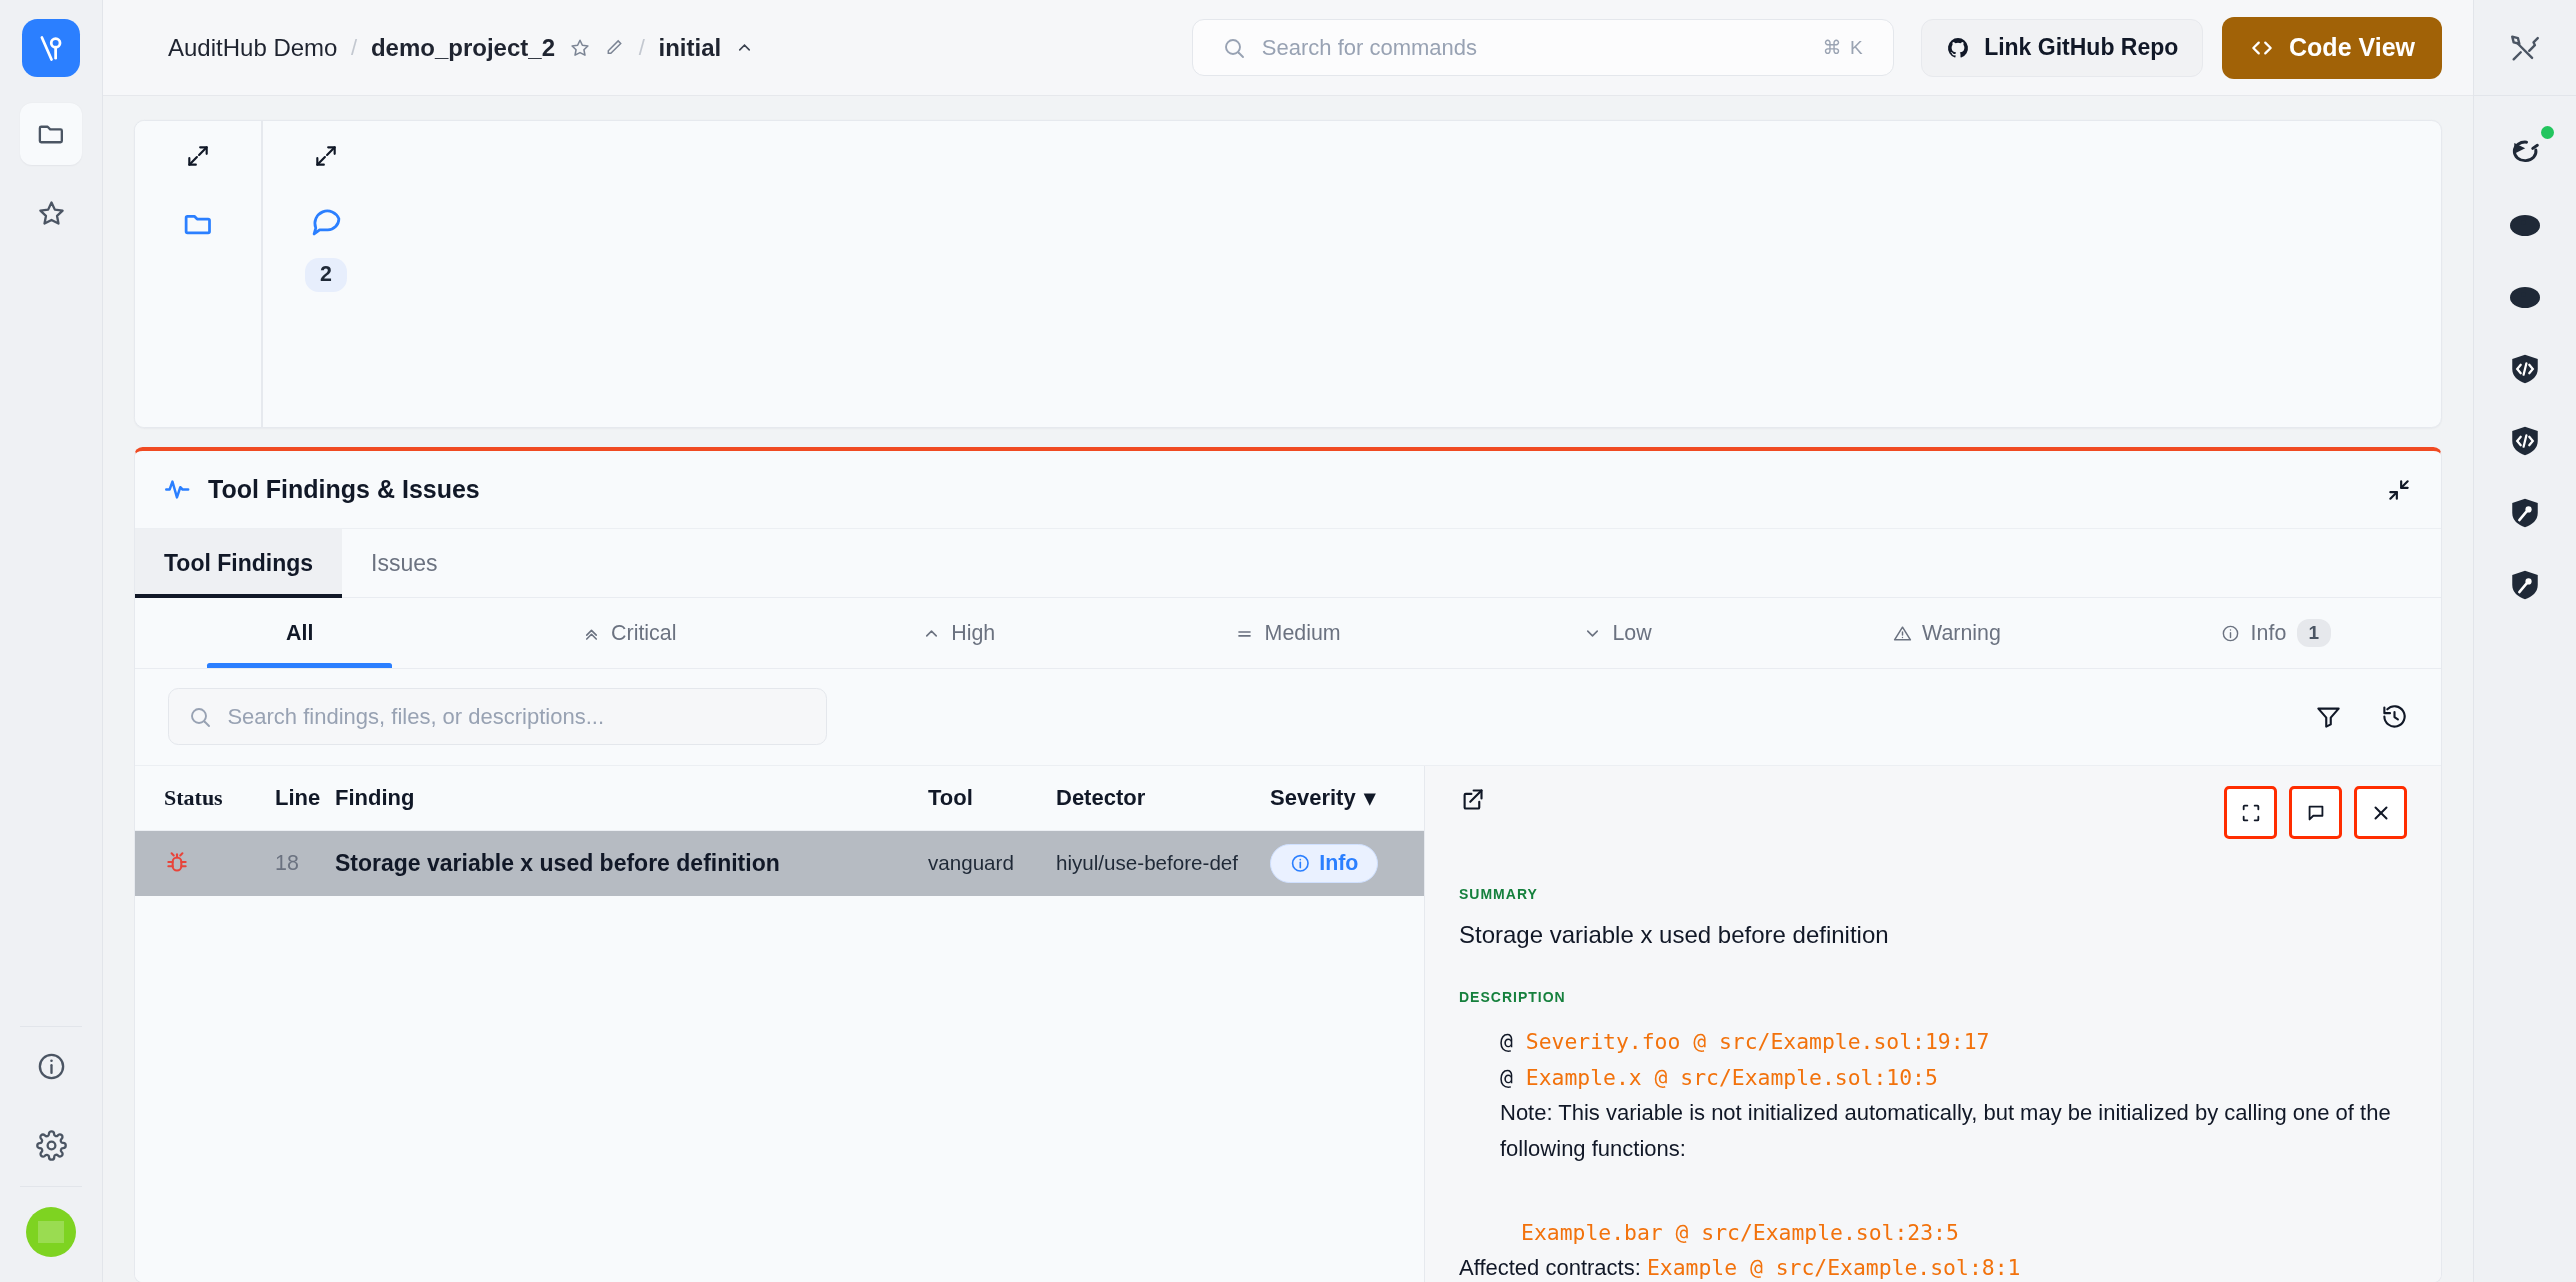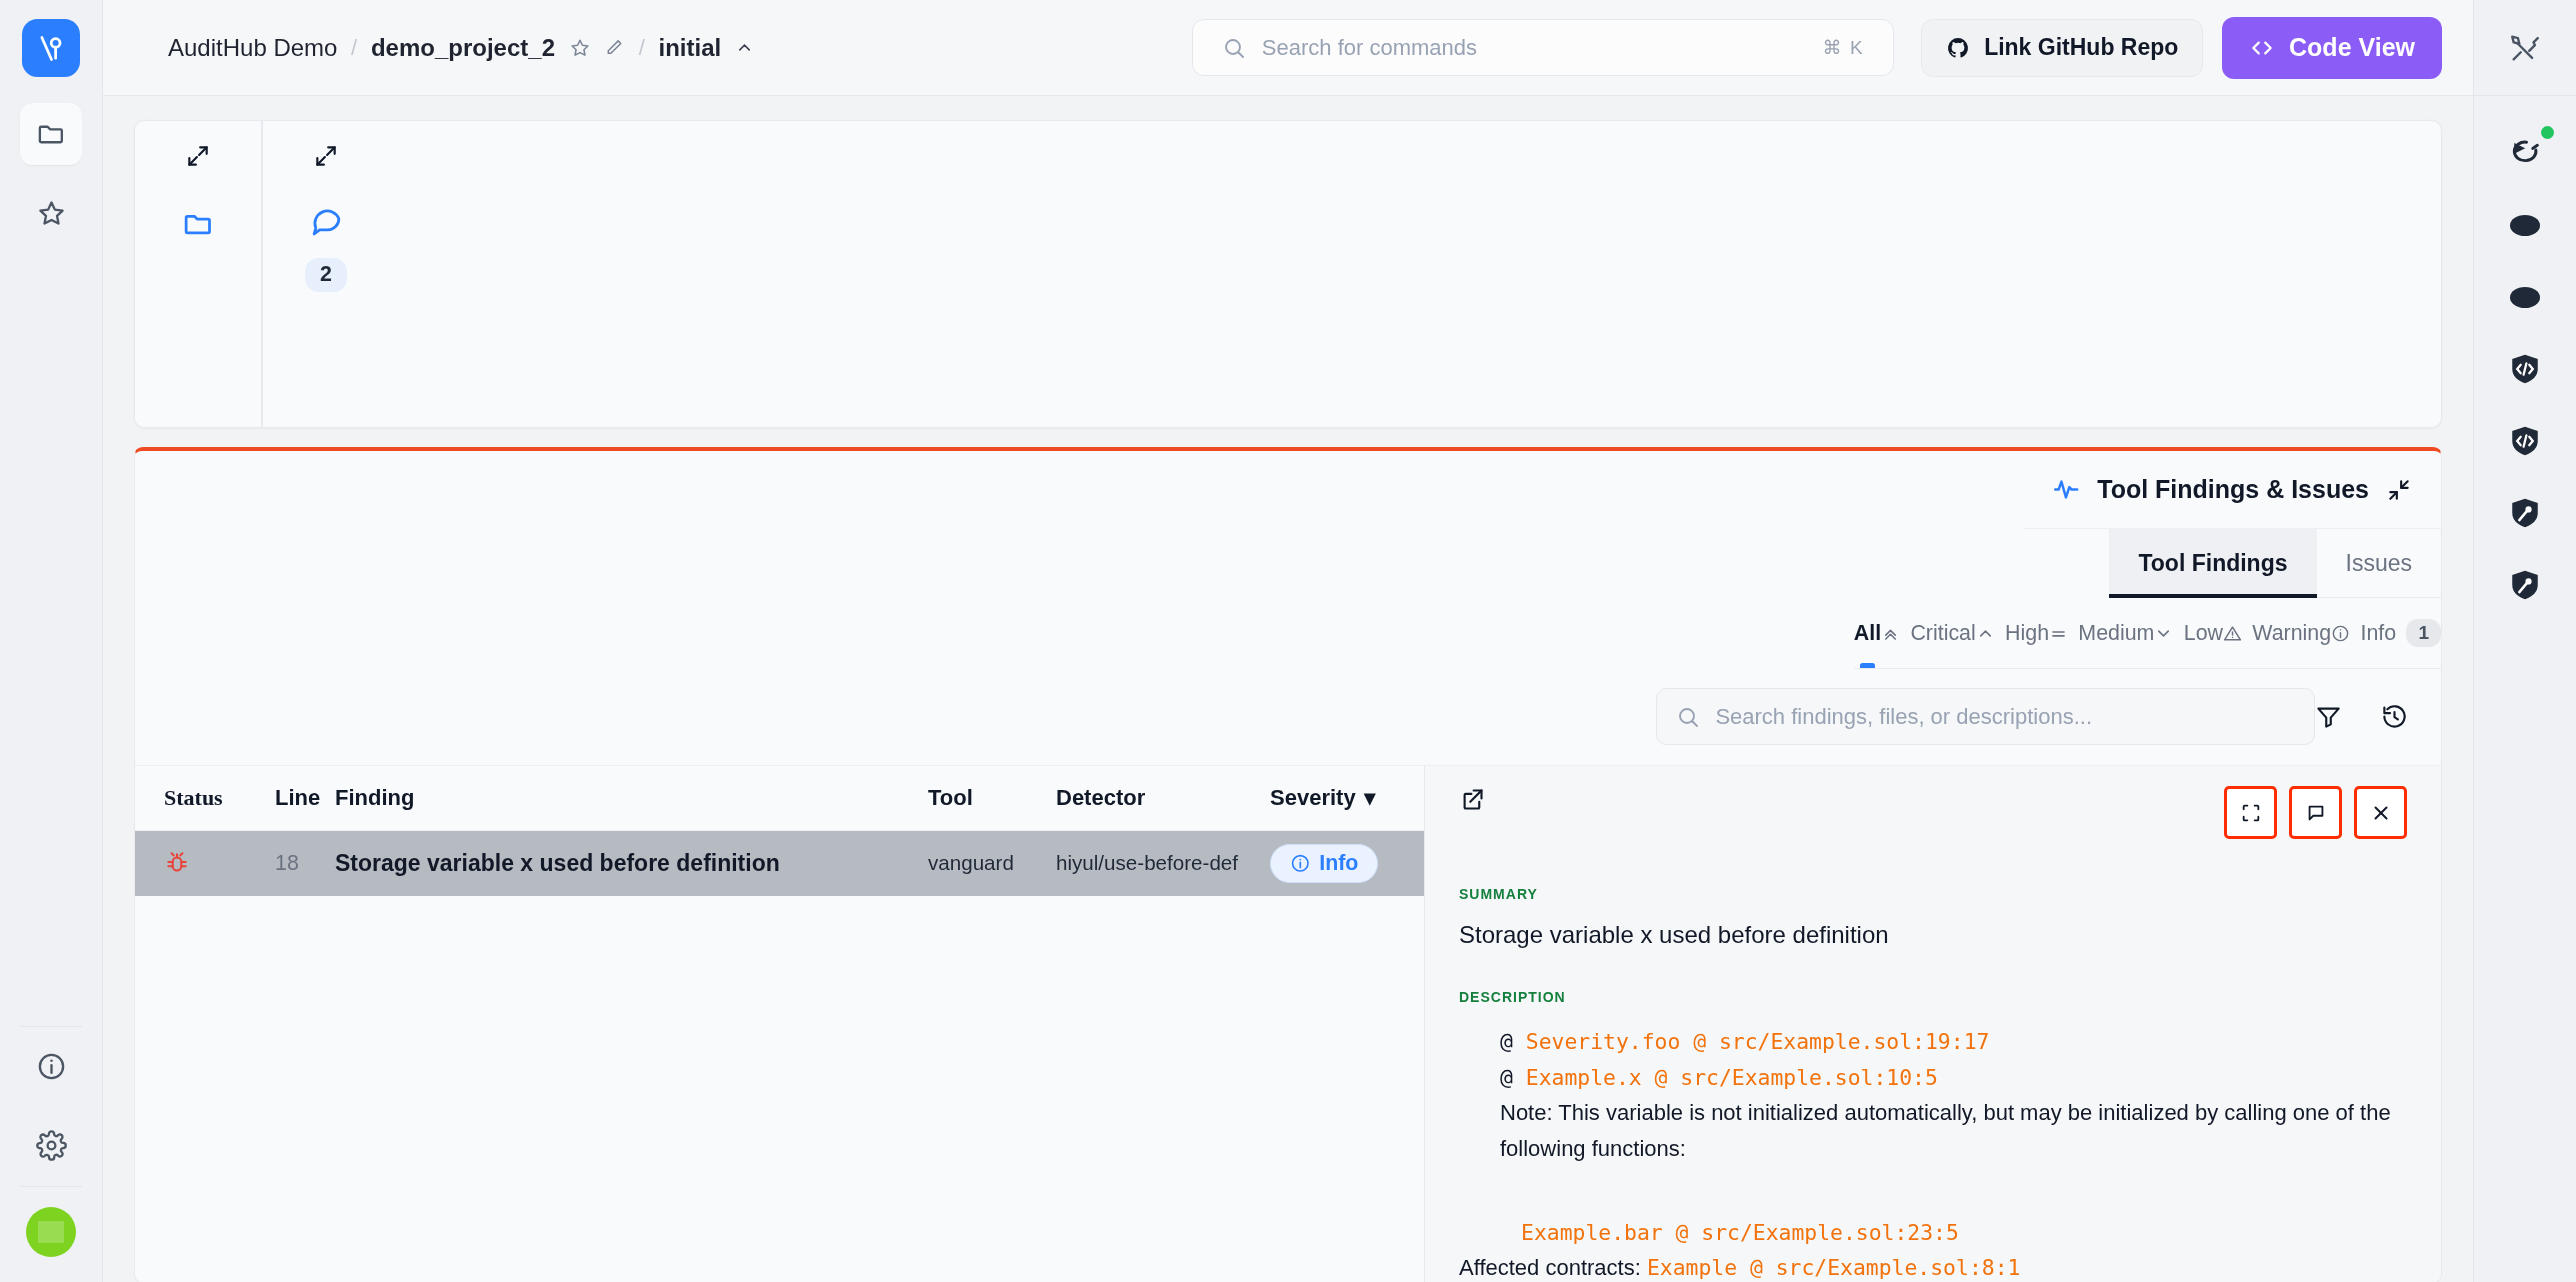--- a/index.html
+++ b/index.html
@@ -69,21 +69,21 @@
   .cmd-search .ph { color: #98a2b3; font-size: 22px; flex: 1; }
   .cmd-search .kbd { color: #9aa3b2; font-size: 19px; letter-spacing: 1.7px; }
 
   .btn-ghost {
     height: 58px; background: #f1f2f4; border: 0.9px solid #e7e9ed;
     border-radius: 12px; display: flex; align-items: center; gap: 13.7px;
     padding: 0 24px; font-size: 23px; color: #111827; font-weight: 600;
     cursor: pointer; margin-right: 19px;
   }
   .btn-primary {
-    height: 62px; background: #8b5cf6; border-radius: 12px;
+    height: 62px; background: #a16207; border-radius: 12px;
     display: flex; align-items: center; gap: 13.7px; padding: 0 27px;
     font-size: 25px; color: #fff; font-weight: 700; cursor: pointer;
   }
 
   
   .stage { flex: 1 1 auto; padding: 24px 31px 0 31px; display: flex; flex-direction: column; gap: 0; min-height: 0; }
 
   
   .card {
     background: #f8fafc; border: 0.9px solid #e6e9ee; border-radius: 10.3px;
@@ -109,21 +109,21 @@
   .chat-badge {
     margin-top: -12px; background: #e7eefc; color: #1f2937;
     border-radius: 13.7px; padding: 4.3px 14.6px; font-size: 21.4px; font-weight: 700;
   }
 
   
   .findings {
     margin-top: 19px; flex: 1 1 auto; background: #f8fafc;
     border: 0.9px solid #e6e9ee; border-top: 4.3px solid #f04a22;
     border-radius: 8.6px; display: flex; flex-direction: column;
-    overflow: hidden; min-height: 0; align-items: flex-end;
+    overflow: hidden; min-height: 0;
   }
   .findings-head {
     height: 79px; display: flex; align-items: center; padding: 0 29px;
     border-bottom: 0.9px solid #eceff3; gap: 17px;
   }
   .findings-head .title { font-size: 25px; font-weight: 700; color: #111827; }
   .findings-head .collapse { margin-left: auto; cursor: pointer; color: #111827; }
 
   .tabs { display: flex; border-bottom: 0.9px solid #e9ecf1; height: 69px; }
   .tab {

